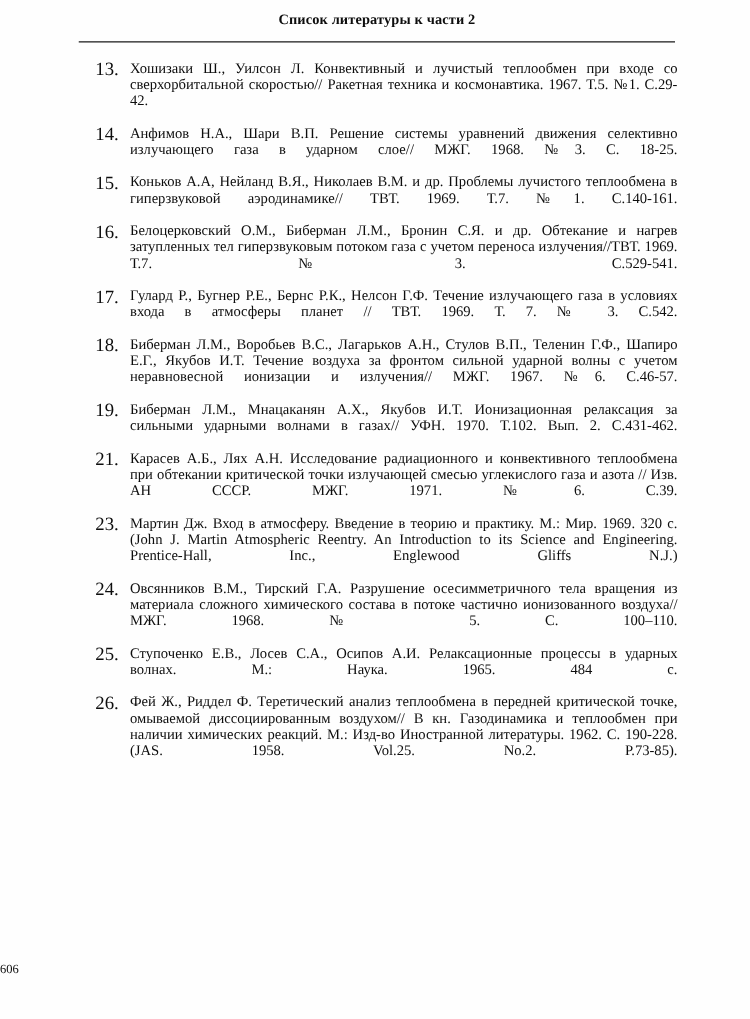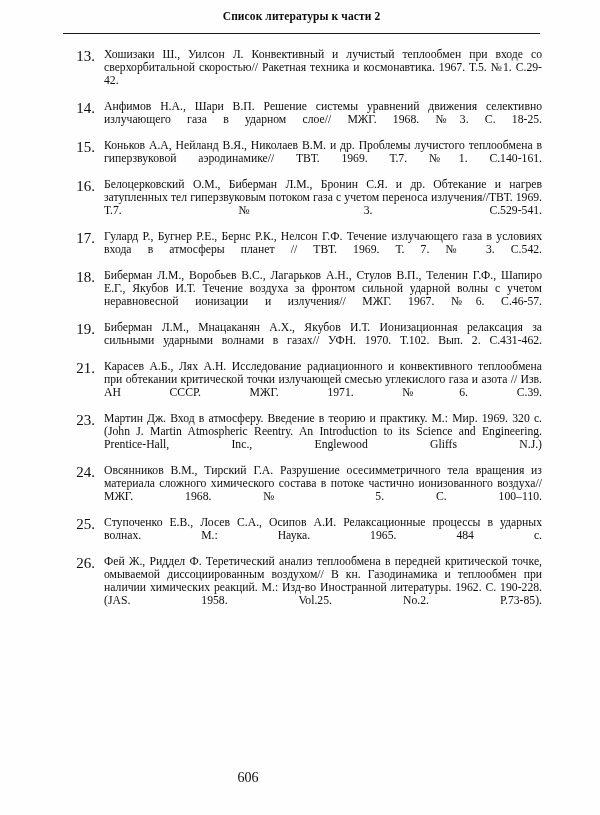--- a/index.html
+++ b/index.html
@@ -82,22 +82,21 @@
     display: inline-block;
     width: 100%;
   }
 
   
   .page-number {
     position: absolute;
     left: 0;
     top: 770px;
     width: 496px;
-    text-align: center;
-    font-size: 14px;
+    font-size: 10px;
   }
 </style>
 </head>
 <body>
 
 <div class="page">
 
   <div class="header">Список литературы к части 2</div>
   <div class="header-rule"></div>
 

